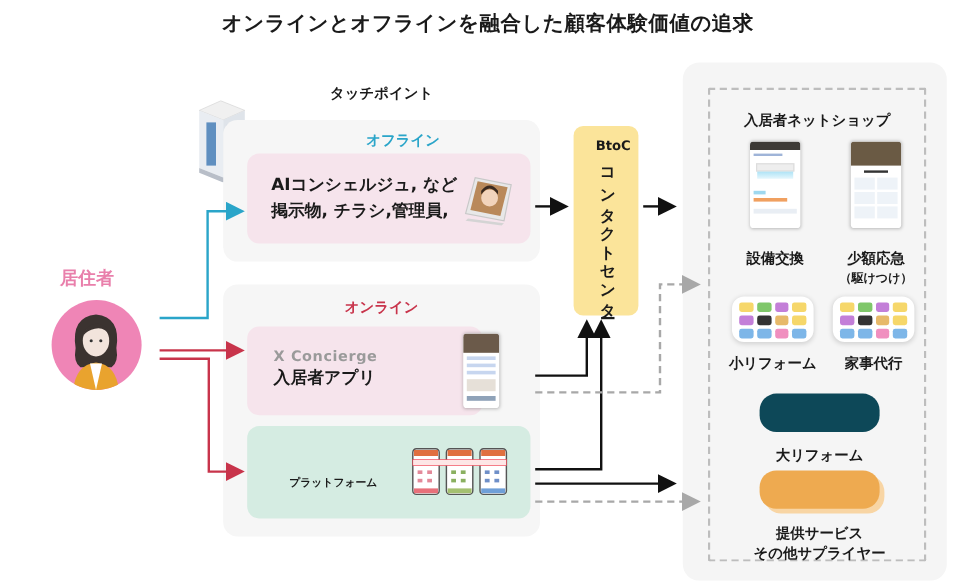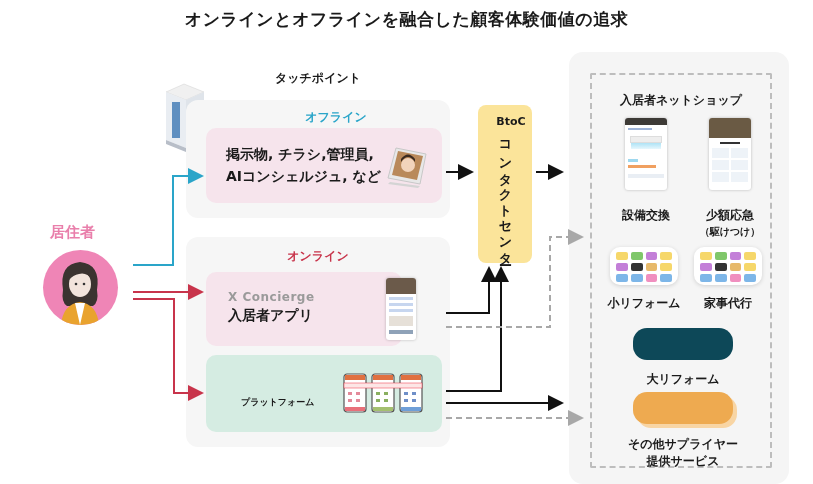--- a/index.html
+++ b/index.html
@@ -61,22 +61,22 @@
         <rect x="38" y="46" width="2" height="3"></rect>
     </g>
     <polygon points="4,58 24,66 42,58 42,62 24,70 4,62" fill="#b8bec8"></polygon>
   </svg>
 </div>
 
 <div class="abs group" style="left:186px;top:100px;width:264px;height:118px;"></div>
 <div class="abs group-label" style="left:204px;top:109px;width:264px;color:#2aa5c9;">オフライン</div>
 <div class="abs card pink" style="left:206px;top:128px;width:236px;height:75px;">
   <div class="card-text" style="position:absolute;left:20px;top:15px;">
+    <div>AIコンシェルジュ, など</div>
     <div>掲示物, チラシ,管理員,</div>
-    <div>AIコンシェルジュ, など</div>
   </div>
   <div style="position:absolute;left:178px;top:12px;width:44px;height:50px;">
     <svg width="44" height="50" viewBox="0 0 44 50">
       <polygon points="4,38 12,8 42,14 36,44" fill="#e8e8e8" stroke="#c8c8c8"></polygon>
       <polygon points="8,35 14,11 39,16 33,40" fill="#b9895a"></polygon>
       <circle cx="24" cy="25" r="7" fill="#f2d4bc"></circle>
       <path d="M17 22 Q24 12 31 22 L31 19 Q24 10 17 19Z" fill="#3a2a20"></path>
       <polygon points="6,42 36,46 34,48 4,44" fill="#d4d4d4"></polygon>
     </svg>
   </div>
@@ -212,22 +212,22 @@
     <i style="background:#f08fbf"></i>
     <i style="background:#7db6e8"></i>
 </div>
 <div class="abs svc-label" style="left:683px;top:295px;">家事代行</div>
 
 <div class="abs pill-teal" style="left:633px;top:328px;width:100px;height:32px;"></div>
 <div class="abs svc-label" style="left:638px;top:371px;">大リフォーム</div>
 
 <div class="abs pill-orange" style="left:633px;top:392px;width:100px;height:32px;"></div>
 <div class="abs" style="left:603px;top:436px;width:160px;text-align:center;font-size:12px;font-weight:bold;line-height:17px;">
+  <div>提供サービス</div>
   <div>その他サプライヤー</div>
-  <div>提供サービス</div>
 </div>
 
 <svg class="overlay" width="813" height="484" viewBox="0 0 813 484">
   <defs>
     <marker id="ah-blue" markerWidth="8" markerHeight="8" refX="6" refY="4" orient="auto">
         <path d="M0,0 L8,4 L0,8Z" fill="#2aa5c9"></path>
       </marker>
     <marker id="ah-red" markerWidth="8" markerHeight="8" refX="6" refY="4" orient="auto">
         <path d="M0,0 L8,4 L0,8Z" fill="#c8344b"></path>
       </marker>

